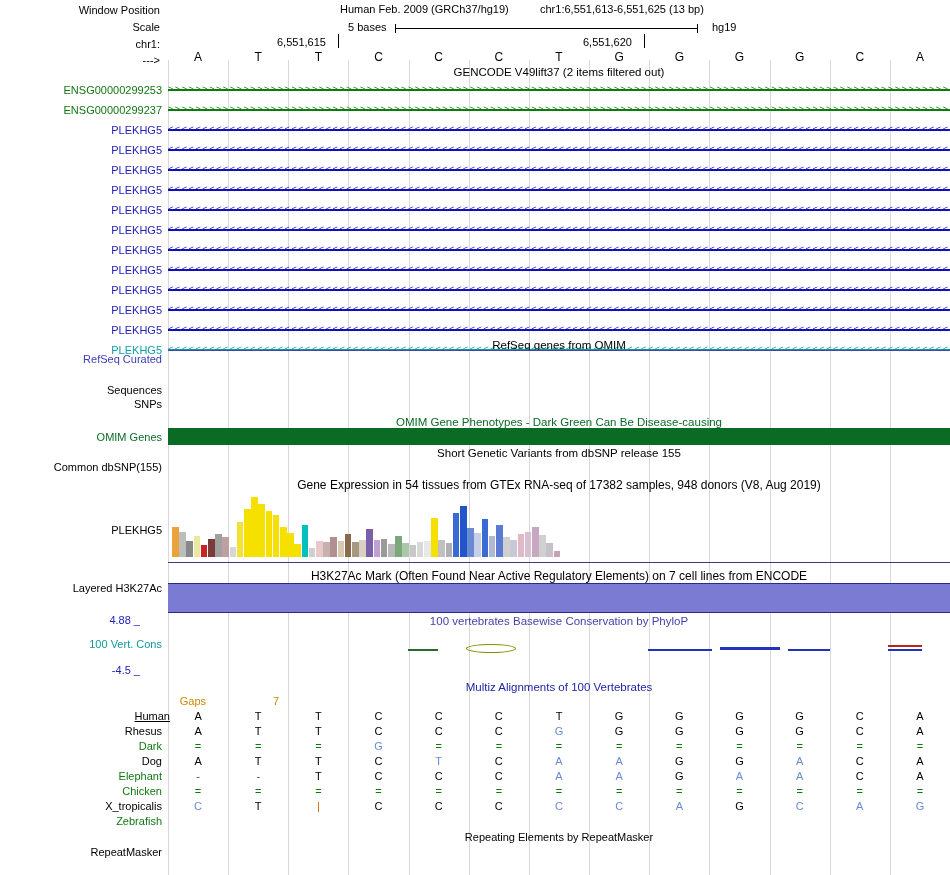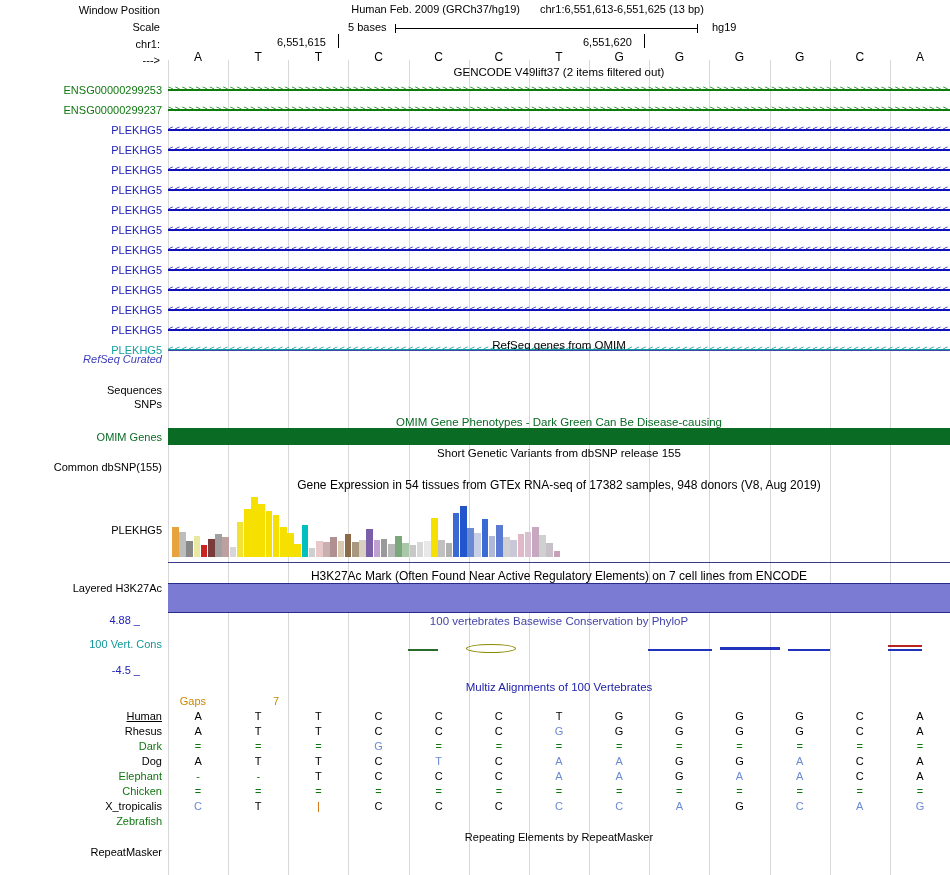--- a/index.html
+++ b/index.html
@@ -21,21 +21,21 @@
   .abs { position: absolute; }
   .lbl {
     position: absolute;
     text-align: right;
     font-size: 11px;
     white-space: nowrap;
     line-height: 12px;
   }
   .ctr {
     position: absolute;
-    text-align: right;
+    text-align: left;
     white-space: nowrap;
     line-height: 12px;
   }
   
   #gridlines {
     position: absolute;
     left: 168px;
     top: 60px;
     width: 782px;
     height: 815px;
@@ -59,21 +59,21 @@
   .gene-row { position: absolute; left: 168px; width: 782px; height: 12px; }
   .gene-line {
     position: absolute; left: 0; right: 0; top: 5px; height: 2px;
   }
   .arrows {
     position: absolute; left: 0; top: -1px; width: 100%;
     font-size: 9px; letter-spacing: 1.6px; overflow: hidden;
     white-space: nowrap; line-height: 12px;
   }
   .lbl.blue-l { color: #2222bb; }
-  .lbl.purple-l { color: #3b3bbb; font-style: italic; }
+  .lbl.purple-l { color: #3b3bbb; }
   .lbl.darkgreen-l { color: #0a6b25; }
   .lbl.orange-l { color: #cc8800; }
   .center-title {
     position: absolute; left: 168px; width: 782px; text-align: center;
     font-size: 11.5px;
   }
   .rule-line {
     position: absolute; left: 168px; width: 782px; height: 1px;
     background: #4444aa;
   }
@@ -323,21 +323,21 @@
     <div style="position:absolute;left:552px;top:17px;width:60px;height:3px;background:#2233bb;"></div>
     <div style="position:absolute;left:620px;top:19px;width:42px;height:2px;background:#2233bb;"></div>
     <div style="position:absolute;left:720px;top:15px;width:34px;height:2px;background:#bb2222;"></div>
     <div style="position:absolute;left:720px;top:19px;width:34px;height:2px;background:#2233bb;"></div>
   </div>
 
   <div class="center-title" style="top:681px; color:#2222aa;">Multiz Alignments of 100 Vertebrates</div>
   <div class="lbl orange-l" style="top:695px; left:0; width:162px;margin-left:44px;">Gaps</div>
   <div class="abs" style="top:695px; left:273px; color:#cc8800;">7</div>
   <div id="multiz-rows">
-      <div class="lbl" style="top: 710px; left: 0px; width: 162px; color: rgb(0, 0, 0); text-decoration: underline;">Human</div>
+      <div class="lbl" style="top: 710px; left: 8px; width: 162px; color: rgb(0, 0, 0); text-decoration: underline;">Human</div>
       <div class="maf-row" style="top: 710px;">
         <span class="maf-base" style="left: 188.077px; color: rgb(0, 0, 0);">A</span>
         <span class="maf-base" style="left: 248.231px; color: rgb(0, 0, 0);">T</span>
         <span class="maf-base" style="left: 308.385px; color: rgb(0, 0, 0);">T</span>
         <span class="maf-base" style="left: 368.538px; color: rgb(0, 0, 0);">C</span>
         <span class="maf-base" style="left: 428.692px; color: rgb(0, 0, 0);">C</span>
         <span class="maf-base" style="left: 488.846px; color: rgb(0, 0, 0);">C</span>
         <span class="maf-base" style="left: 549px; color: rgb(0, 0, 0);">T</span>
         <span class="maf-base" style="left: 609.154px; color: rgb(0, 0, 0);">G</span>
         <span class="maf-base" style="left: 669.308px; color: rgb(0, 0, 0);">G</span>

